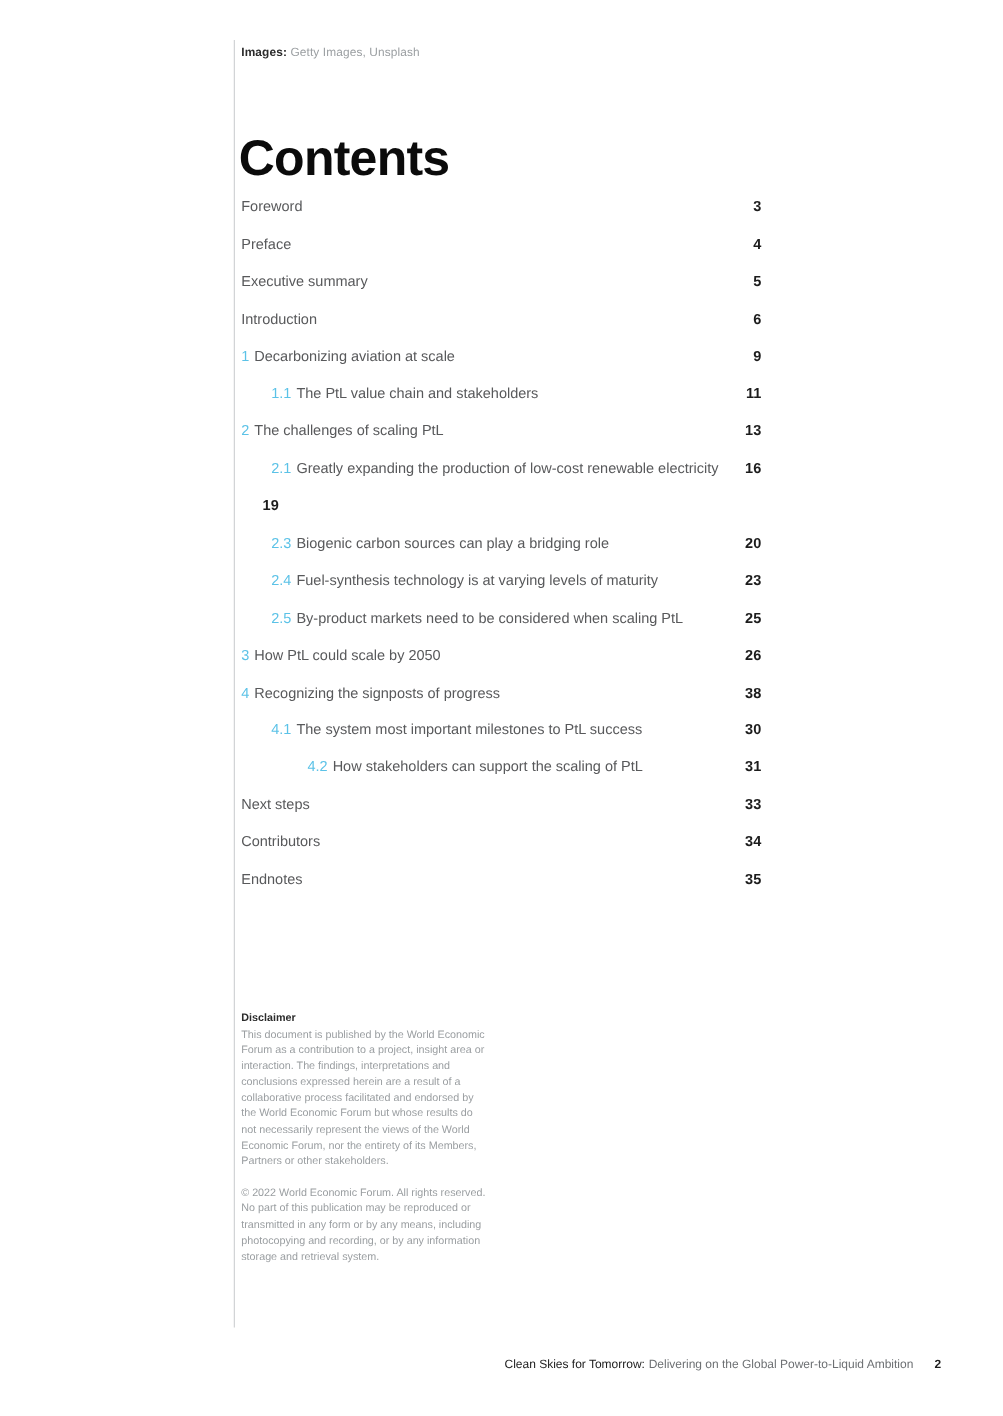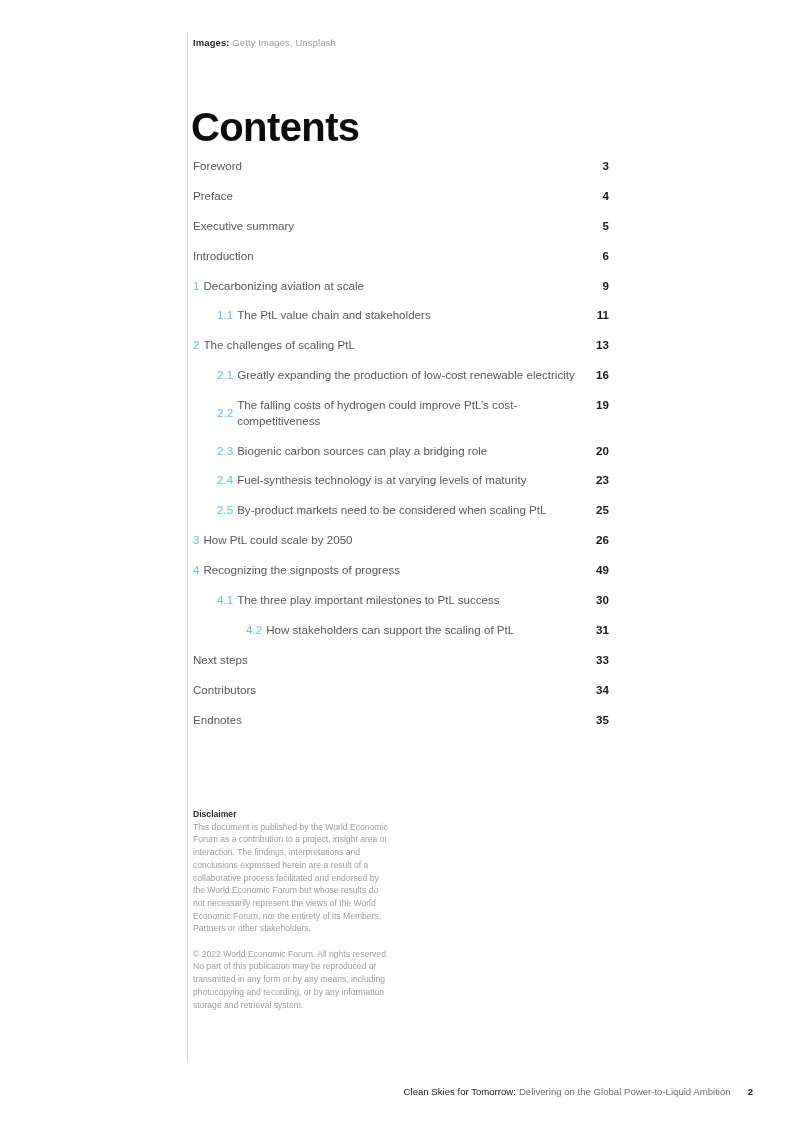--- a/index.html
+++ b/index.html
@@ -225,24 +225,20 @@
         <div class="toc-page">13</div>
       </div>
       <div class="toc-row lvl-2">
         <div class="toc-label">
           <span class="toc-num" style="color: rgb(91, 194, 231);">2.1</span>
           <span class="toc-text">Greatly expanding the production of low-cost renewable electricity</span>
         </div>
         <div class="toc-page">16</div>
       </div>
       <div class="toc-row lvl-2">
-        <div class="toc-label">
-          <span class="toc-num" style="color: rgb(91, 194, 231);">2.2</span>
-          <span class="toc-text">The falling costs of hydrogen could improve PtL’s cost-competitiveness</span>
-        </div>
         <div class="toc-page">19</div>
       </div>
       <div class="toc-row lvl-2">
         <div class="toc-label">
           <span class="toc-num" style="color: rgb(91, 194, 231);">2.3</span>
           <span class="toc-text">Biogenic carbon sources can play a bridging role</span>
         </div>
         <div class="toc-page">20</div>
       </div>
       <div class="toc-row lvl-2">
@@ -264,26 +260,26 @@
           <span class="toc-num" style="color: rgb(91, 194, 231);">3</span>
           <span class="toc-text">How PtL could scale by 2050</span>
         </div>
         <div class="toc-page">26</div>
       </div>
       <div class="toc-row lvl-1">
         <div class="toc-label">
           <span class="toc-num" style="color: rgb(91, 194, 231);">4</span>
           <span class="toc-text">Recognizing the signposts of progress</span>
         </div>
-        <div class="toc-page">49</div>
+        <div class="toc-page">38</div>
       </div>
       <div class="toc-row lvl-2">
         <div class="toc-label">
           <span class="toc-num" style="color: rgb(91, 194, 231);">4.1</span>
-          <span class="toc-text">The three play important milestones to PtL success</span>
+          <span class="toc-text">The system most important milestones to PtL success</span>
         </div>
         <div class="toc-page">30</div>
       </div>
       <div class="toc-row lvl-2">
         <div class="toc-label">
           <span class="toc-num" style="color: rgb(91, 194, 231); margin-left: 29px;">4.2</span>
           <span class="toc-text">How stakeholders can support the scaling of PtL</span>
         </div>
         <div class="toc-page">31</div>
       </div>

